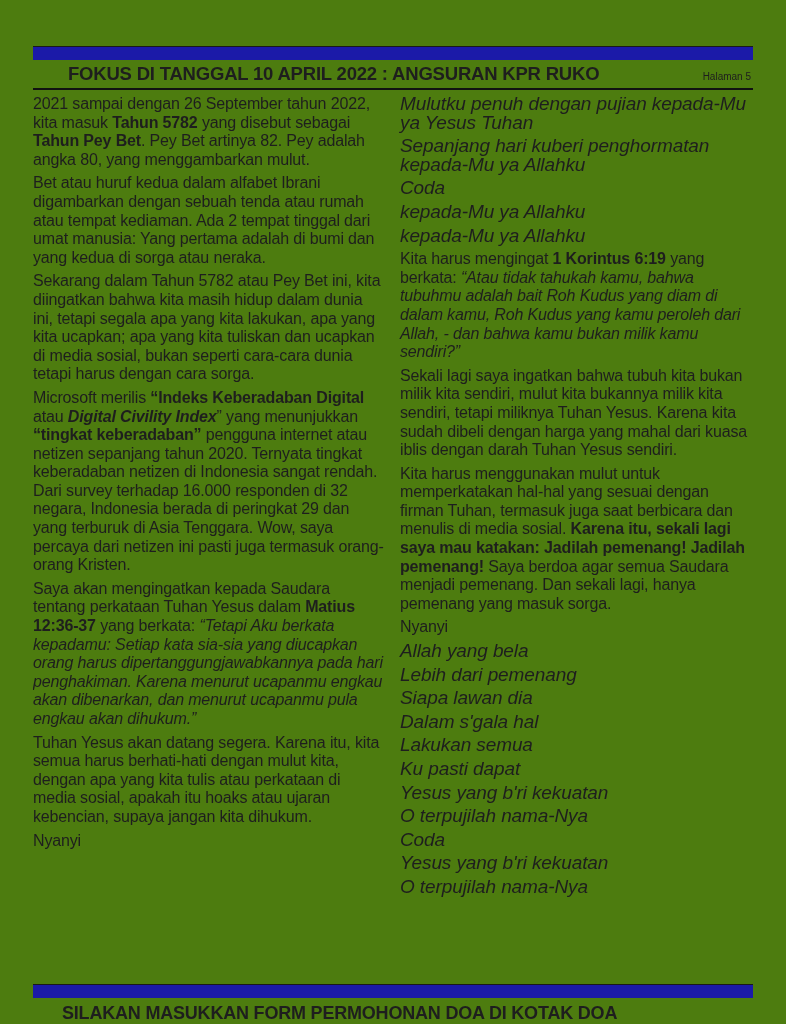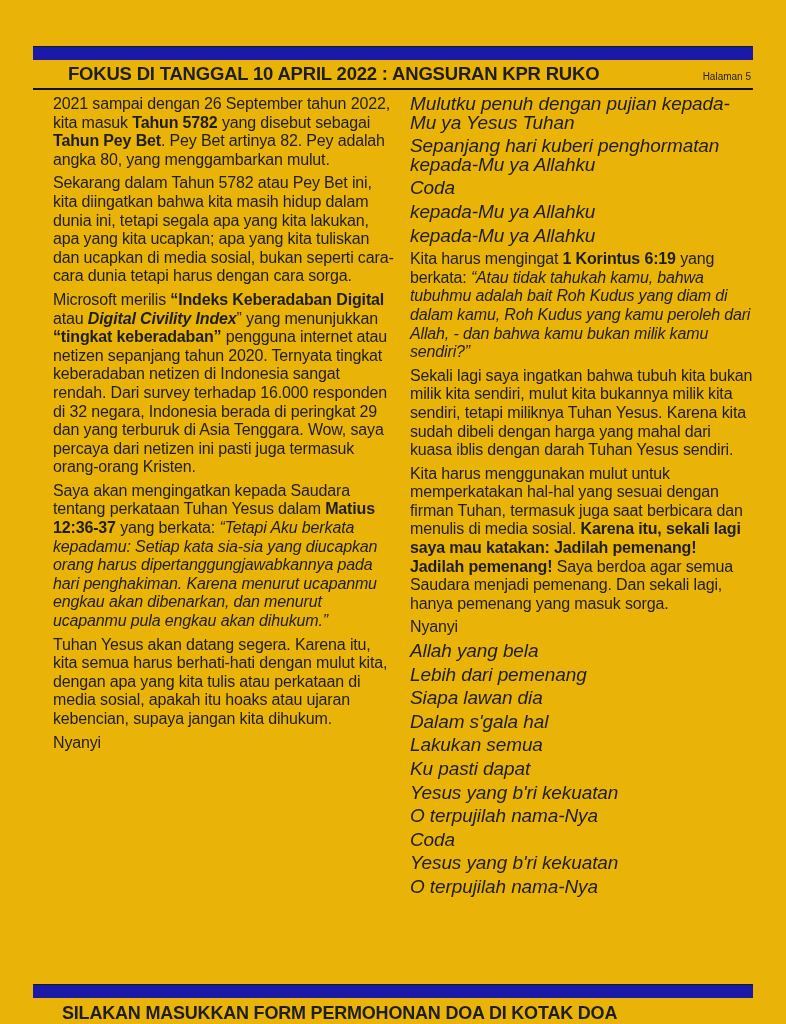--- a/index.html
+++ b/index.html
@@ -1,21 +1,21 @@
 <!DOCTYPE html>
 <html><head>
 <meta charset="utf-8">
 <style>
   html,body{margin:0;padding:0;background:#ffffff;}
   .page{
     position:relative;
     width:786px;height:1024px;
     box-sizing:border-box;
     padding:0 33px;
-    background:#eab308;
+    background:#4d7c0f;
     display:flex;flex-direction:column;
     font-family:"Liberation Sans","DejaVu Sans",sans-serif;
     color:#1e1e1e;
     overflow:hidden;
   }
   .top-bar{
     margin-top:46px;height:13px;flex:0 0 auto;
     border-top:1px solid #1a1a1a;
   }
   .header-row{
@@ -27,21 +27,20 @@
   .title{
     font-weight:bold;font-size:18.5px;letter-spacing:-0.2px;
     white-space:nowrap;
   }
   .page-label{font-size:10px;letter-spacing:0;}
   .columns{
     flex:1 1 auto;
     display:flex;gap:14px;
     padding-top:5px;
     overflow:hidden;
-    margin-left:20px;
   }
   .col{flex:1 1 0;min-width:0;}
   p.body{
     margin:0 0 5px 0;
     font-size:16px;line-height:18.6px;letter-spacing:-0.15px;
   }
   p.lyric{
     margin:0 0 5px 0;
     font-size:19px;line-height:18.6px;letter-spacing:-0.1px;
     font-style:italic;
@@ -69,20 +68,21 @@
 
 <div class="page" style="color: rgb(30, 30, 30);">
   <div class="top-bar" style="background: rgb(27, 26, 168);"></div>
   <div class="header-row">
     <span class="title">FOKUS DI TANGGAL 10 APRIL 2022 :  ANGSURAN KPR RUKO</span>
     <span class="page-label">Halaman 5</span>
   </div>
   <div class="columns">
     <div class="col" id="left-col">
         <p class="body"><span>2021 sampai dengan 26 September tahun 2022, kita masuk </span><span class="b">Tahun 5782</span><span> yang disebut sebagai </span><span class="b">Tahun Pey Bet</span><span>. Pey Bet artinya 82. Pey adalah angka 80, yang menggambarkan mulut.</span></p>
+        <p class="body"><span>Bet atau huruf kedua dalam alfabet Ibrani digambarkan dengan sebuah tenda atau rumah atau tempat kediaman. Ada 2 tempat tinggal dari umat manusia: Yang pertama adalah di bumi dan yang kedua di sorga atau neraka.</span></p>
         <p class="body"><span>Sekarang dalam Tahun 5782 atau Pey Bet ini, kita diingatkan bahwa kita masih hidup dalam dunia ini, tetapi segala apa yang kita lakukan, apa yang kita ucapkan; apa yang kita tuliskan dan ucapkan di media sosial, bukan seperti cara-cara dunia tetapi harus dengan cara sorga.</span></p>
         <p class="body"><span>Microsoft merilis </span><span class="b">“Indeks Keberadaban Digital</span><span> atau </span><span class="b i">Digital Civility Index</span><span>” yang menunjukkan </span><span class="b">“tingkat keberadaban”</span><span> pengguna internet atau netizen sepanjang tahun 2020. Ternyata tingkat keberadaban netizen di Indonesia sangat rendah. Dari survey terhadap 16.000 responden di 32 negara, Indonesia berada di peringkat 29 dan yang terburuk di Asia Tenggara. Wow, saya percaya dari netizen ini pasti juga termasuk orang-orang Kristen.</span></p>
         <p class="body"><span>Saya akan mengingatkan kepada Saudara tentang perkataan Tuhan Yesus dalam </span><span class="b">Matius 12:36-37</span><span> yang berkata: </span><span class="i">“Tetapi Aku berkata kepadamu: Setiap kata sia-sia yang diucapkan orang harus dipertanggungjawabkannya pada hari penghakiman. Karena menurut ucapanmu engkau akan dibenarkan, dan menurut ucapanmu pula engkau akan dihukum.”</span></p>
         <p class="body"><span>Tuhan Yesus akan datang segera. Karena itu, kita semua harus berhati-hati dengan mulut kita, dengan apa yang kita tulis atau perkataan di media sosial, apakah itu hoaks atau ujaran kebencian, supaya jangan kita dihukum.</span></p>
         <p class="body"><span>Nyanyi</span></p>
       </div>
     <div class="col" id="right-col">
         <p class="lyric"><span>Mulutku penuh dengan pujian kepada-Mu ya Yesus Tuhan</span></p>
         <p class="lyric"><span>Sepanjang hari kuberi penghormatan kepada-Mu ya Allahku</span></p>
         <p class="lyric"><span>Coda</span></p>

